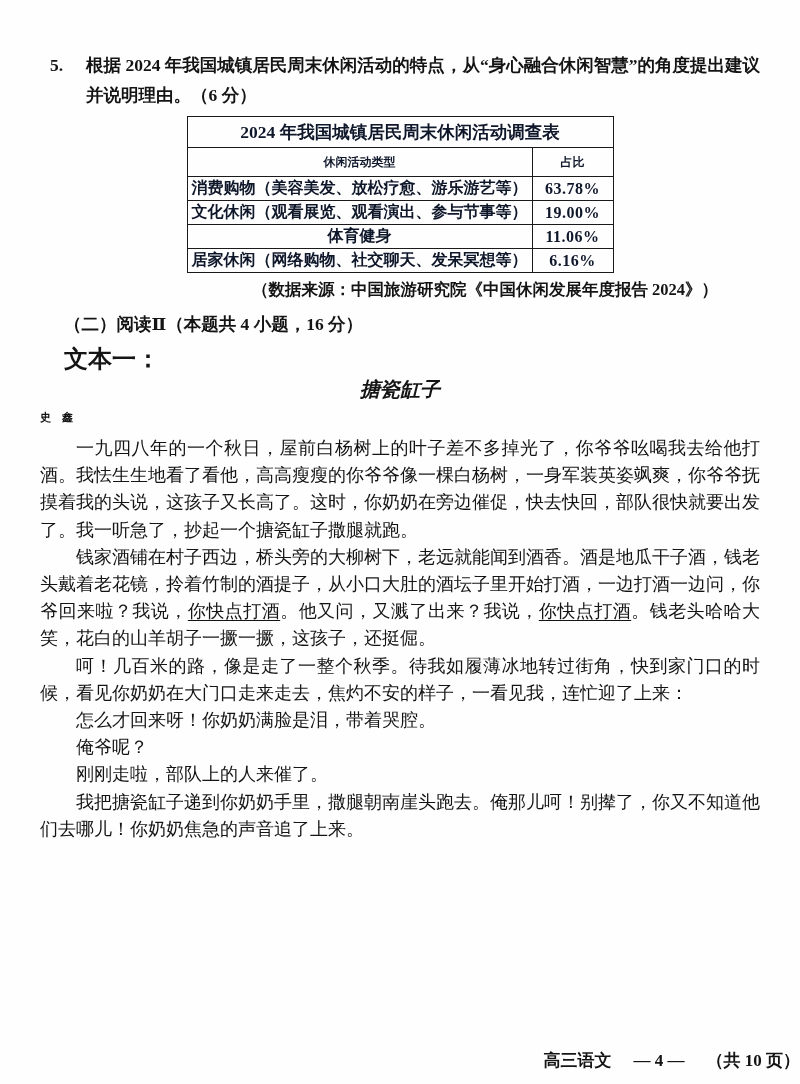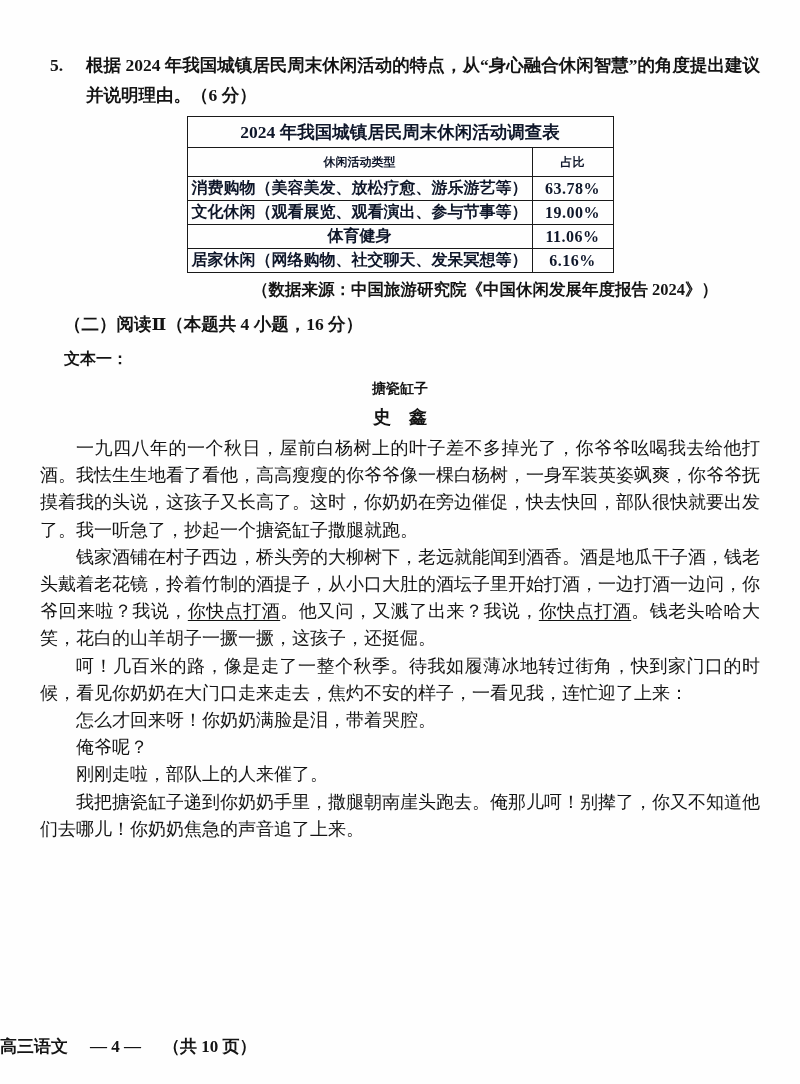--- a/index.html
+++ b/index.html
@@ -18,29 +18,29 @@
   .survey-table td,.survey-table th{border:1.6px solid #1a1a1a;text-align:center;padding:0 4px;}
   .tbl-title-cell{height:30px;font-size:17.5px;}
   .tbl-head-cell{height:28px;font-size:12px;font-weight:700;}
   .tbl-cell-type{width:336px;height:23px;font-size:16px;}
   .tbl-cell-pct{width:72px;height:23px;font-size:16px;letter-spacing:.5px;}
   
   .source{margin-top:6px;text-align:right;padding-right:42px;font-size:16.5px;font-weight:600;line-height:22px;}
   
   .sec-heading{margin-top:10px;padding-left:24px;font-weight:700;font-size:17.5px;line-height:26px;}
   .instruction{margin-top:9px;padding-left:24px;font-weight:700;font-size:17.5px;line-height:26px;}
-  .text-label{margin-top:9px;padding-left:24px;font-weight:700;font-size:16px;line-height:26px;}
-  .story-title{margin-top:4px;text-align:center;font-weight:700;font-size:14px;line-height:26px;}
-  .story-author{margin-top:3px;text-align:center;font-weight:700;font-size:18px;line-height:24px;}
+  .text-label{margin-top:9px;padding-left:24px;font-weight:700;font-size:24px;line-height:26px;}
+  .story-title{margin-top:4px;text-align:center;font-weight:700;font-size:20px;line-height:26px;font-style:italic;}
+  .story-author{margin-top:3px;text-align:left;font-weight:700;font-size:11px;line-height:24px;}
   
   .story{margin-top:6px;font-size:18px;line-height:27.2px;text-align:justify;}
   .story p{margin:0;text-indent:2em;}
   .story .u{text-decoration:underline;text-underline-offset:3px;}
   
-  .page-footer{position:absolute;left:0;right:0;bottom:26px;text-align:left;
+  .page-footer{position:absolute;left:0;right:0;bottom:12px;text-align:right;
     font-weight:700;font-size:17px;}
   .page-footer .gap{display:inline-block;width:22px;}
 </style>
 </head>
 <body>
 
 <div class="page">
 
   <div class="q5">
     <div class="q5-num">5.</div>

